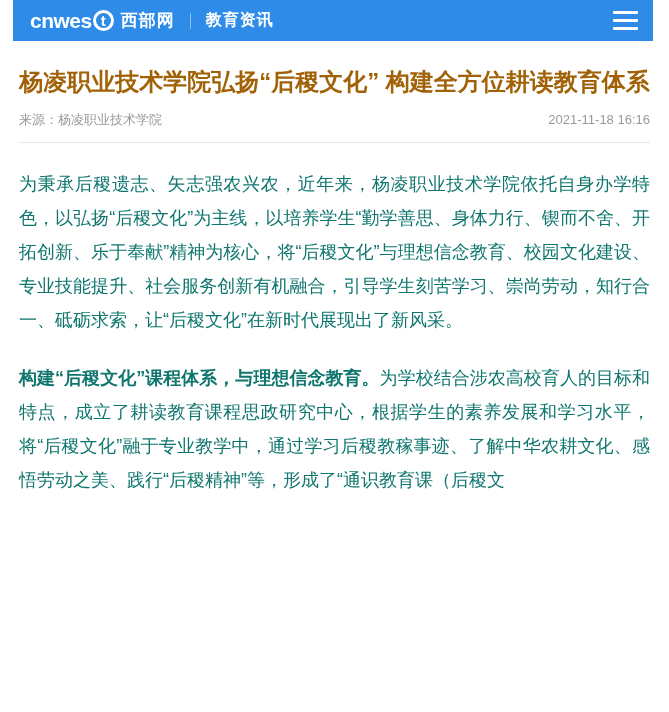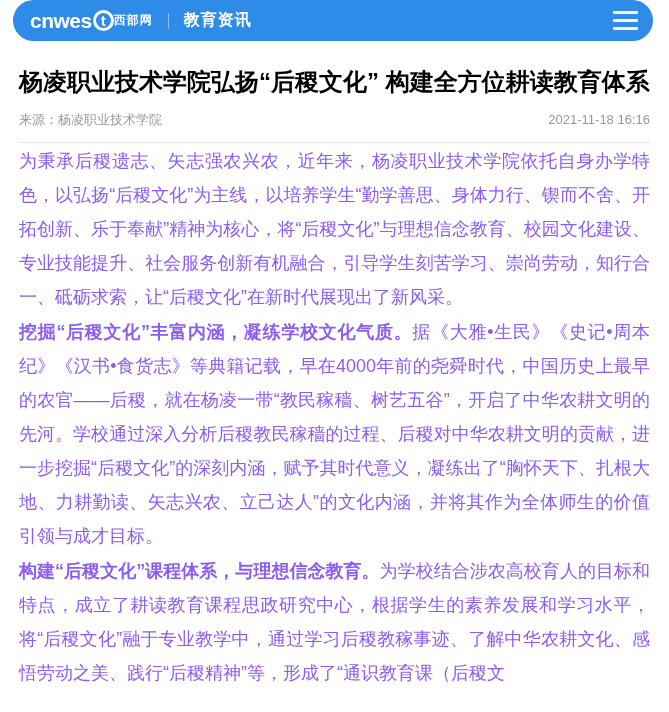--- a/index.html
+++ b/index.html
@@ -1,15 +1,15 @@
 <!DOCTYPE html>
 <html><head>
 <meta charset="utf-8">
 <style>
-  * { margin:0; padding:0; box-sizing:border-box;border-radius:23px; }
+  * { margin:0; padding:0; box-sizing:border-box; }
   html,body { background:#ffffff; }
   body {
     width:669px; height:712px; overflow:hidden;
     font-family:"Liberation Sans","DejaVu Sans",sans-serif;
   }
   .page { width:669px; height:712px; position:relative; background:#fff; }
 
   
   .site-header {
     margin-left:13px; width:640px; height:41px;
@@ -21,53 +21,53 @@
   }
   .logo-latin {
     font-weight:bold; font-size:21px; letter-spacing:-0.5px; line-height:1;
   }
   .logo-ring {
     display:inline-flex; align-items:center; justify-content:center;
     width:21px; height:21px; border:3px solid #fff; border-radius:50%;
     font-weight:bold; font-size:15px; line-height:1; margin-left:1px;
   }
   .logo-cn {
-    font-weight:bold; font-size:12px; letter-spacing:1px;
+    font-weight:bold; font-size:17px; margin-left:7px; letter-spacing:1px;
   }
   .header-divider {
     width:1px; height:16px; background:rgba(255,255,255,0.45);
     margin:0 0 0 15px;
   }
   .channel {
     font-size:16px; margin-left:15px; letter-spacing:1px; cursor:pointer;font-weight:bold;
   }
   .menu-icon {
     margin-left:auto; margin-right:15px; width:25px; cursor:pointer;
     display:flex; flex-direction:column; justify-content:center;
   }
   .menu-icon i {
     display:block; height:3px; background:#fff; border-radius:1px; margin:2.5px 0;
   }
 
   
   .article { margin-left:19px; width:631px; }
   .article-title {
     margin-top:24px;
-    font-size:24px; line-height:34px; font-weight:bold; color:#000000;
+    font-size:24px; line-height:34px; font-weight:bold; color:#a16207;text-align:center;
   }
   .meta-row {
     margin-top:12px; display:flex; justify-content:space-between; align-items:baseline;
     font-size:13px; color:#999;
   }
   .divider {
     margin-top:13px; height:0; border-top:1px solid #e7e7e7;
   }
   .body-text p {
-    margin-top:1px;
-    font-size:18px; line-height:34px; color:#8b5cf6;
+    margin-top:24px;
+    font-size:18px; line-height:34px; color:#0f766e;
     text-align:justify;
   }
   .body-text p .lead { font-weight:bold; }
 </style>
 </head>
 <body>
 
 <div class="page">
 
   <header class="site-header">
@@ -90,18 +90,17 @@
 
     <div class="meta-row">
       <span>来源：杨凌职业技术学院</span>
       <span>2021-11-18 16:16</span>
     </div>
 
     <div class="divider"></div>
 
     <div class="body-text">
       <p><span class="lead"></span><span>为秉承后稷遗志、矢志强农兴农，近年来，杨凌职业技术学院依托自身办学特色，以弘扬“后稷文化”为主线，以培养学生“勤学善思、身体力行、锲而不舍、开拓创新、乐于奉献”精神为核心，将“后稷文化”与理想信念教育、校园文化建设、专业技能提升、社会服务创新有机融合，引导学生刻苦学习、崇尚劳动，知行合一、砥砺求索，让“后稷文化”在新时代展现出了新风采。</span></p>
-      <p><span class="lead">挖掘“后稷文化”丰富内涵，凝练学校文化气质。</span><span>据《大雅•生民》《史记•周本纪》《汉书•食货志》等典籍记载，早在4000年前的尧舜时代，中国历史上最早的农官——后稷，就在杨凌一带“教民稼穑、树艺五谷”，开启了中华农耕文明的先河。学校通过深入分析后稷教民稼穑的过程、后稷对中华农耕文明的贡献，进一步挖掘“后稷文化”的深刻内涵，赋予其时代意义，凝练出了“胸怀天下、扎根大地、力耕勤读、矢志兴农、立己达人”的文化内涵，并将其作为全体师生的价值引领与成才目标。</span></p>
       <p><span class="lead">构建“后稷文化”课程体系，与理想信念教育。</span><span>为学校结合涉农高校育人的目标和特点，成立了耕读教育课程思政研究中心，根据学生的素养发展和学习水平，将“后稷文化”融于专业教学中，通过学习后稷教稼事迹、了解中华农耕文化、感悟劳动之美、践行“后稷精神”等，形成了“通识教育课（后稷文</span></p>
     </div>
   </main>
 
 </div>
 
 </body></html>

